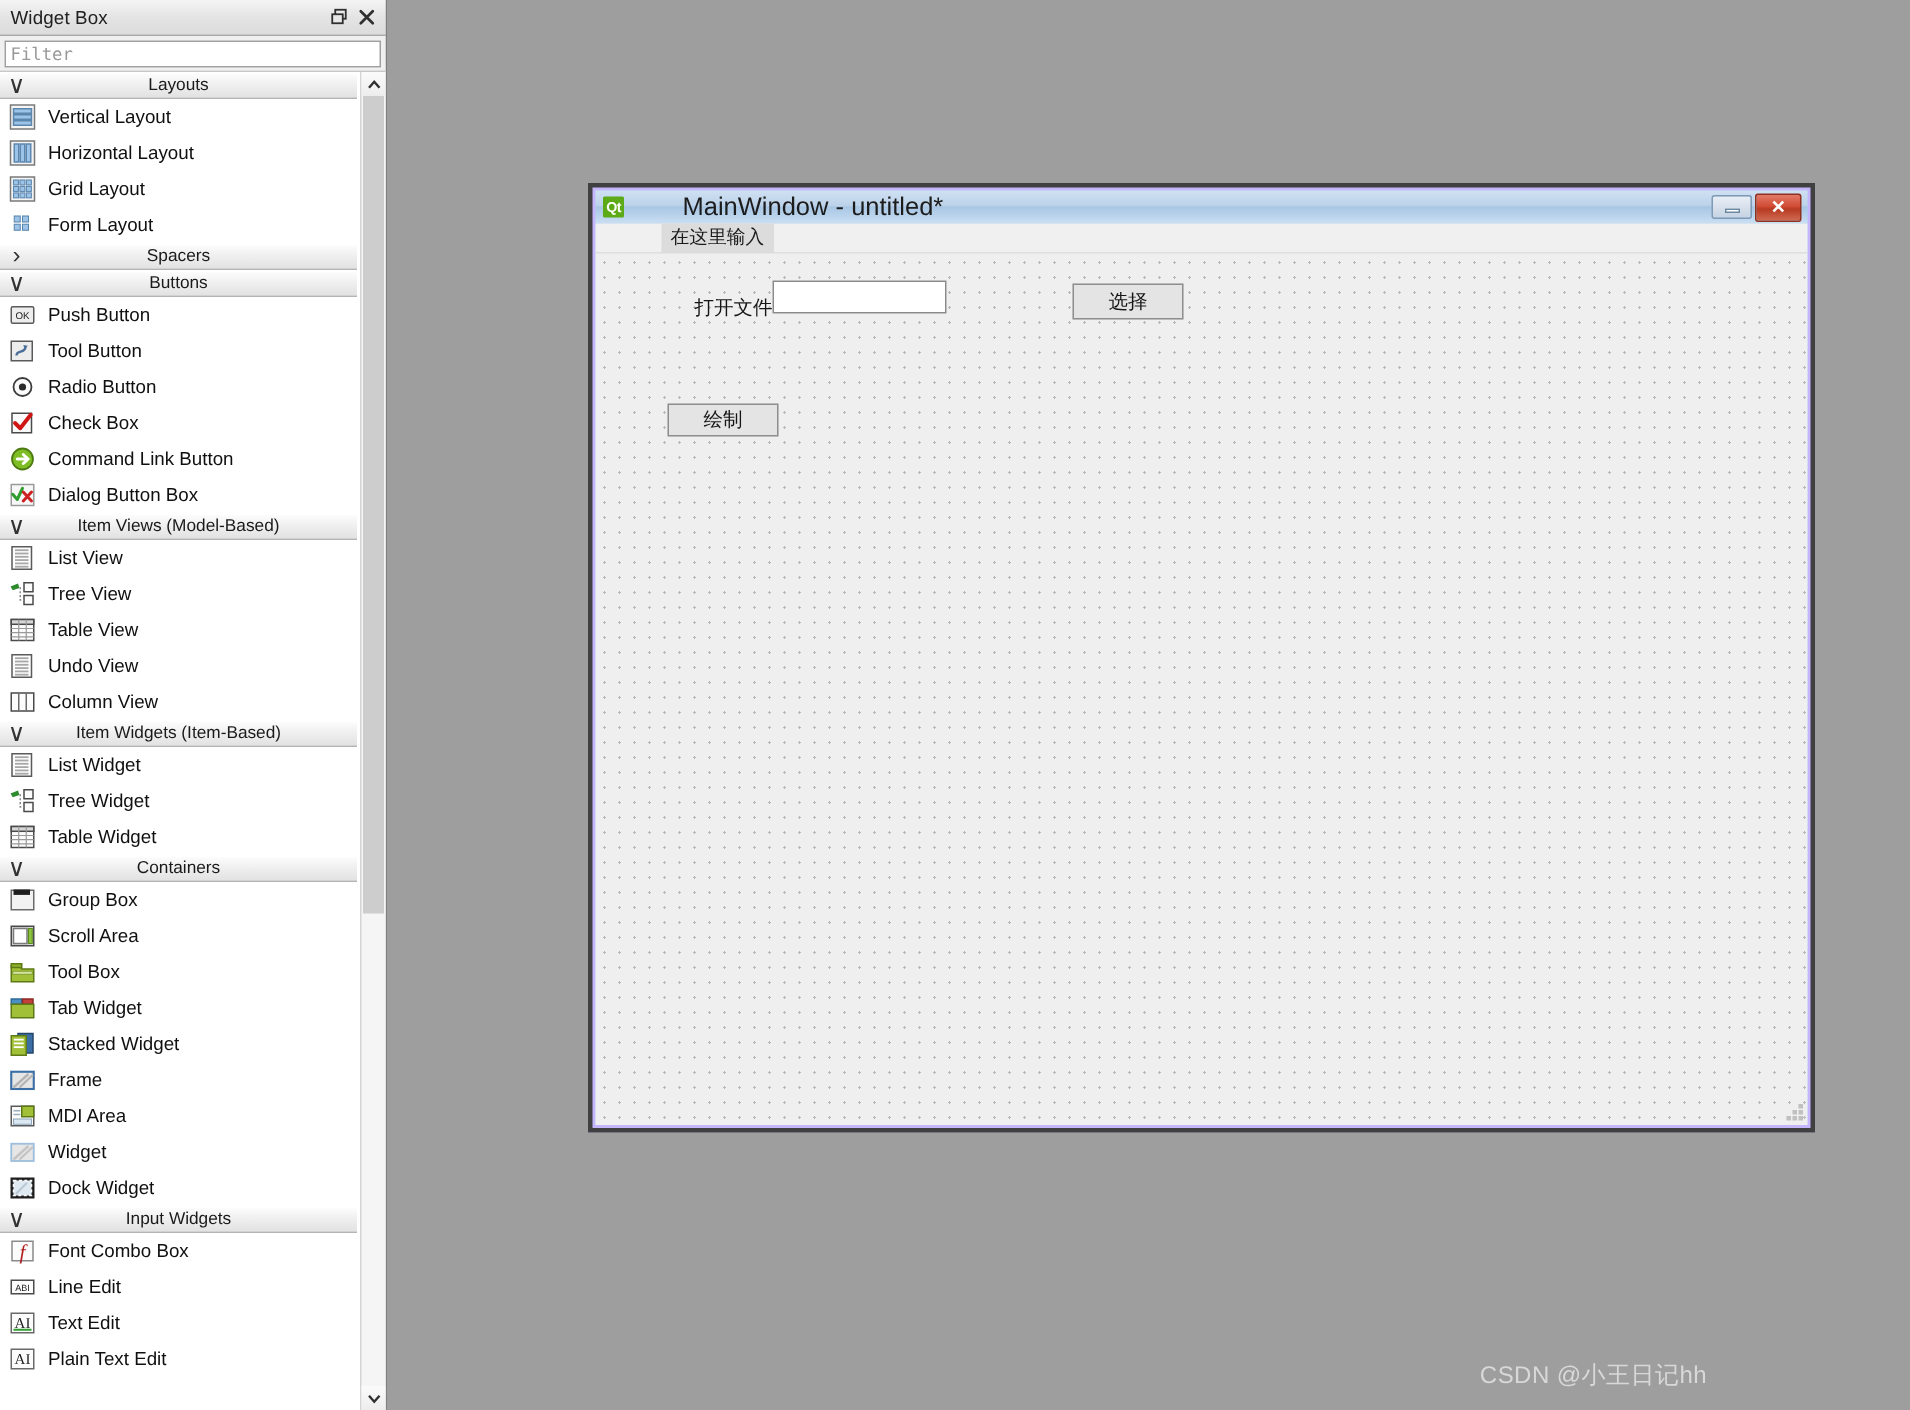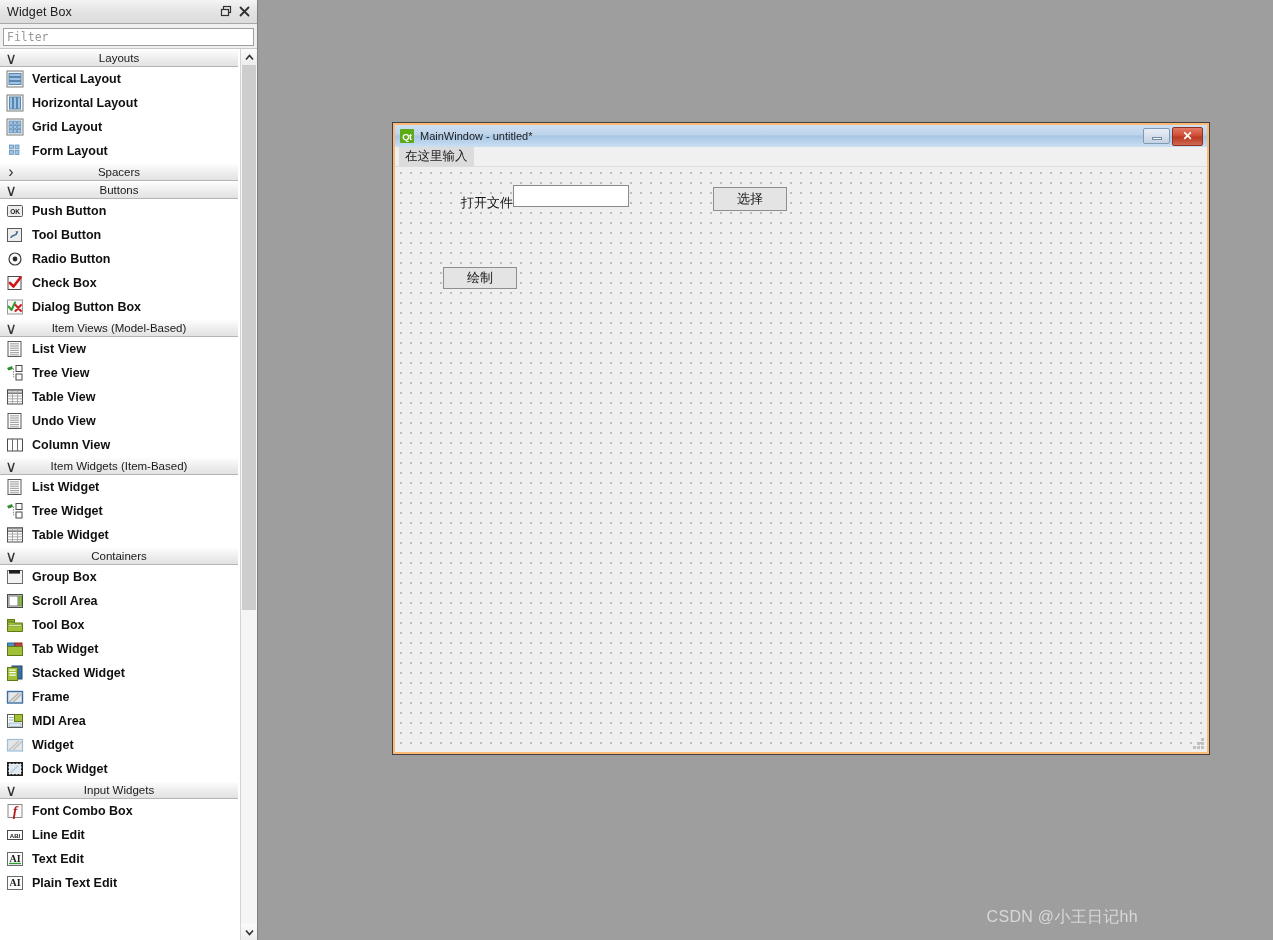--- a/index.html
+++ b/index.html
@@ -82,21 +82,20 @@
     font-size: 11.5px; color: #1a1a1a;
     pointer-events: none;
   }
 
   .wb-item {
     height: 24px; box-sizing: border-box;
     display: flex; align-items: center;
     padding-left: 5px;
     cursor: pointer;
     background: #ffffff;
-    font-weight: bold;
   }
   .wb-item-icon {
     width: 20px; height: 20px; min-width: 20px;
     margin-right: 7px;
     display: flex; align-items: center; justify-content: center;
   }
   .wb-item-icon svg { display: block; }
   .wb-item-label { font-size: 12.5px; color: #101010; }
 
   
@@ -119,22 +118,22 @@
     position: absolute; left: 1px; width: 14px;
     top: 16px; height: 545px;
     background: #cdcdcd;
     cursor: pointer;
   }
 
   
   #design-window {
     position: absolute; left: 392px; top: 122px;
     width: 818px; height: 633px;
-    background: #fdba74;
-    border: 1px solid #404040;
+    background: #c4b5fd;
+    border: 3px solid #404040;
     box-sizing: border-box;
     padding: 2px;
   }
   .dw-inner {
     width: 100%; height: 100%;
     background: #b9cfe8;
     display: flex; flex-direction: column;
     box-sizing: border-box;
     position: relative;
   }
@@ -148,21 +147,21 @@
   .qt-logo {
     width: 14px; height: 14px;
     background: #5caa15;
     color: #ffffff;
     font-size: 9.5px; font-weight: bold;
     display: flex; align-items: center; justify-content: center;
     margin-right: 6px;
     letter-spacing: -0.5px;
     border-radius: 1px;
   }
-  .dw-title-text { font-size: 11px; color: #1c1c1c; flex: 1; }
+  .dw-title-text { font-size: 17px; color: #1c1c1c; flex: 1; margin-left: 33px; }
   .dw-btns { display: flex; align-items: center; gap: 2px; padding-right: 4px; }
   .dw-min {
     width: 27px; height: 16px;
     background: linear-gradient(to bottom,#e9eef5,#c6d3e3);
     border: 1px solid #7f9ab5;
     border-radius: 2px;
     display: flex; align-items: flex-end; justify-content: center;
     padding-bottom: 3px; box-sizing: border-box;
     cursor: pointer;
   }
@@ -182,20 +181,21 @@
     display: flex; align-items: center;
     padding-left: 4px;
     box-sizing: border-box;
     border-bottom: 1px solid #dedede;
   }
   .dw-menu-placeholder {
     font-size: 12.5px; color: #1a1a1a;
     background: #dcdcdc;
     padding: 1px 6px 2px 6px;
     cursor: pointer;
+    margin-left: 40px;
   }
   .dw-canvas {
     flex: 1; position: relative;
     background-color: #efefef;
     background-image: radial-gradient(#b8b8b8 0.7px, transparent 0.8px);
     background-size: 10px 10px;
     background-position: 1px 1px;
     overflow: hidden;
   }
   .form-label {
@@ -355,20 +355,30 @@
             <span class="wb-item-label">Radio Button</span>
           </div>
           <div class="wb-item">
             <span class="wb-item-icon">
               <svg width="18" height="18" viewBox="0 0 18 18">
                 <rect x="2" y="2.5" width="13" height="13" fill="#fbfbfb" stroke="#4a4a4a"></rect>
                 <path d="M4 9 L7.5 12.5 L14.5 3.5" fill="none" stroke="#d01515" stroke-width="2.6" stroke-linecap="round" stroke-linejoin="round"></path>
               </svg>
             </span>
             <span class="wb-item-label">Check Box</span>
+          </div>
+          <div class="wb-item">
+            <span class="wb-item-icon">
+              <svg width="18" height="18" viewBox="0 0 18 18">
+                <circle cx="9" cy="9" r="7" fill="#7fbd25" stroke="#4e7a12" stroke-width="1.2"></circle>
+                <path d="M5.5 9 H11" stroke="#ffffff" stroke-width="2" stroke-linecap="round"></path>
+                <path d="M9.5 6 L12.8 9 L9.5 12" fill="none" stroke="#ffffff" stroke-width="2" stroke-linecap="round" stroke-linejoin="round"></path>
+              </svg>
+            </span>
+            <span class="wb-item-label">Command Link Button</span>
           </div>
           <div class="wb-item">
             <span class="wb-item-icon">
               <svg width="18" height="18" viewBox="0 0 18 18">
                 <rect x="1.5" y="2" width="15" height="14" fill="#f7f7f7" stroke="#9a9a9a"></rect>
                 <path d="M2.5 8.5 L5.5 12 L9 4.5" fill="none" stroke="#2f9e2f" stroke-width="2" stroke-linecap="round" stroke-linejoin="round"></path>
                 <path d="M9.5 7 L15 13 M15 7 L9.5 13" stroke="#cc2222" stroke-width="2" stroke-linecap="round"></path>
               </svg>
             </span>
             <span class="wb-item-label">Dialog Button Box</span>

